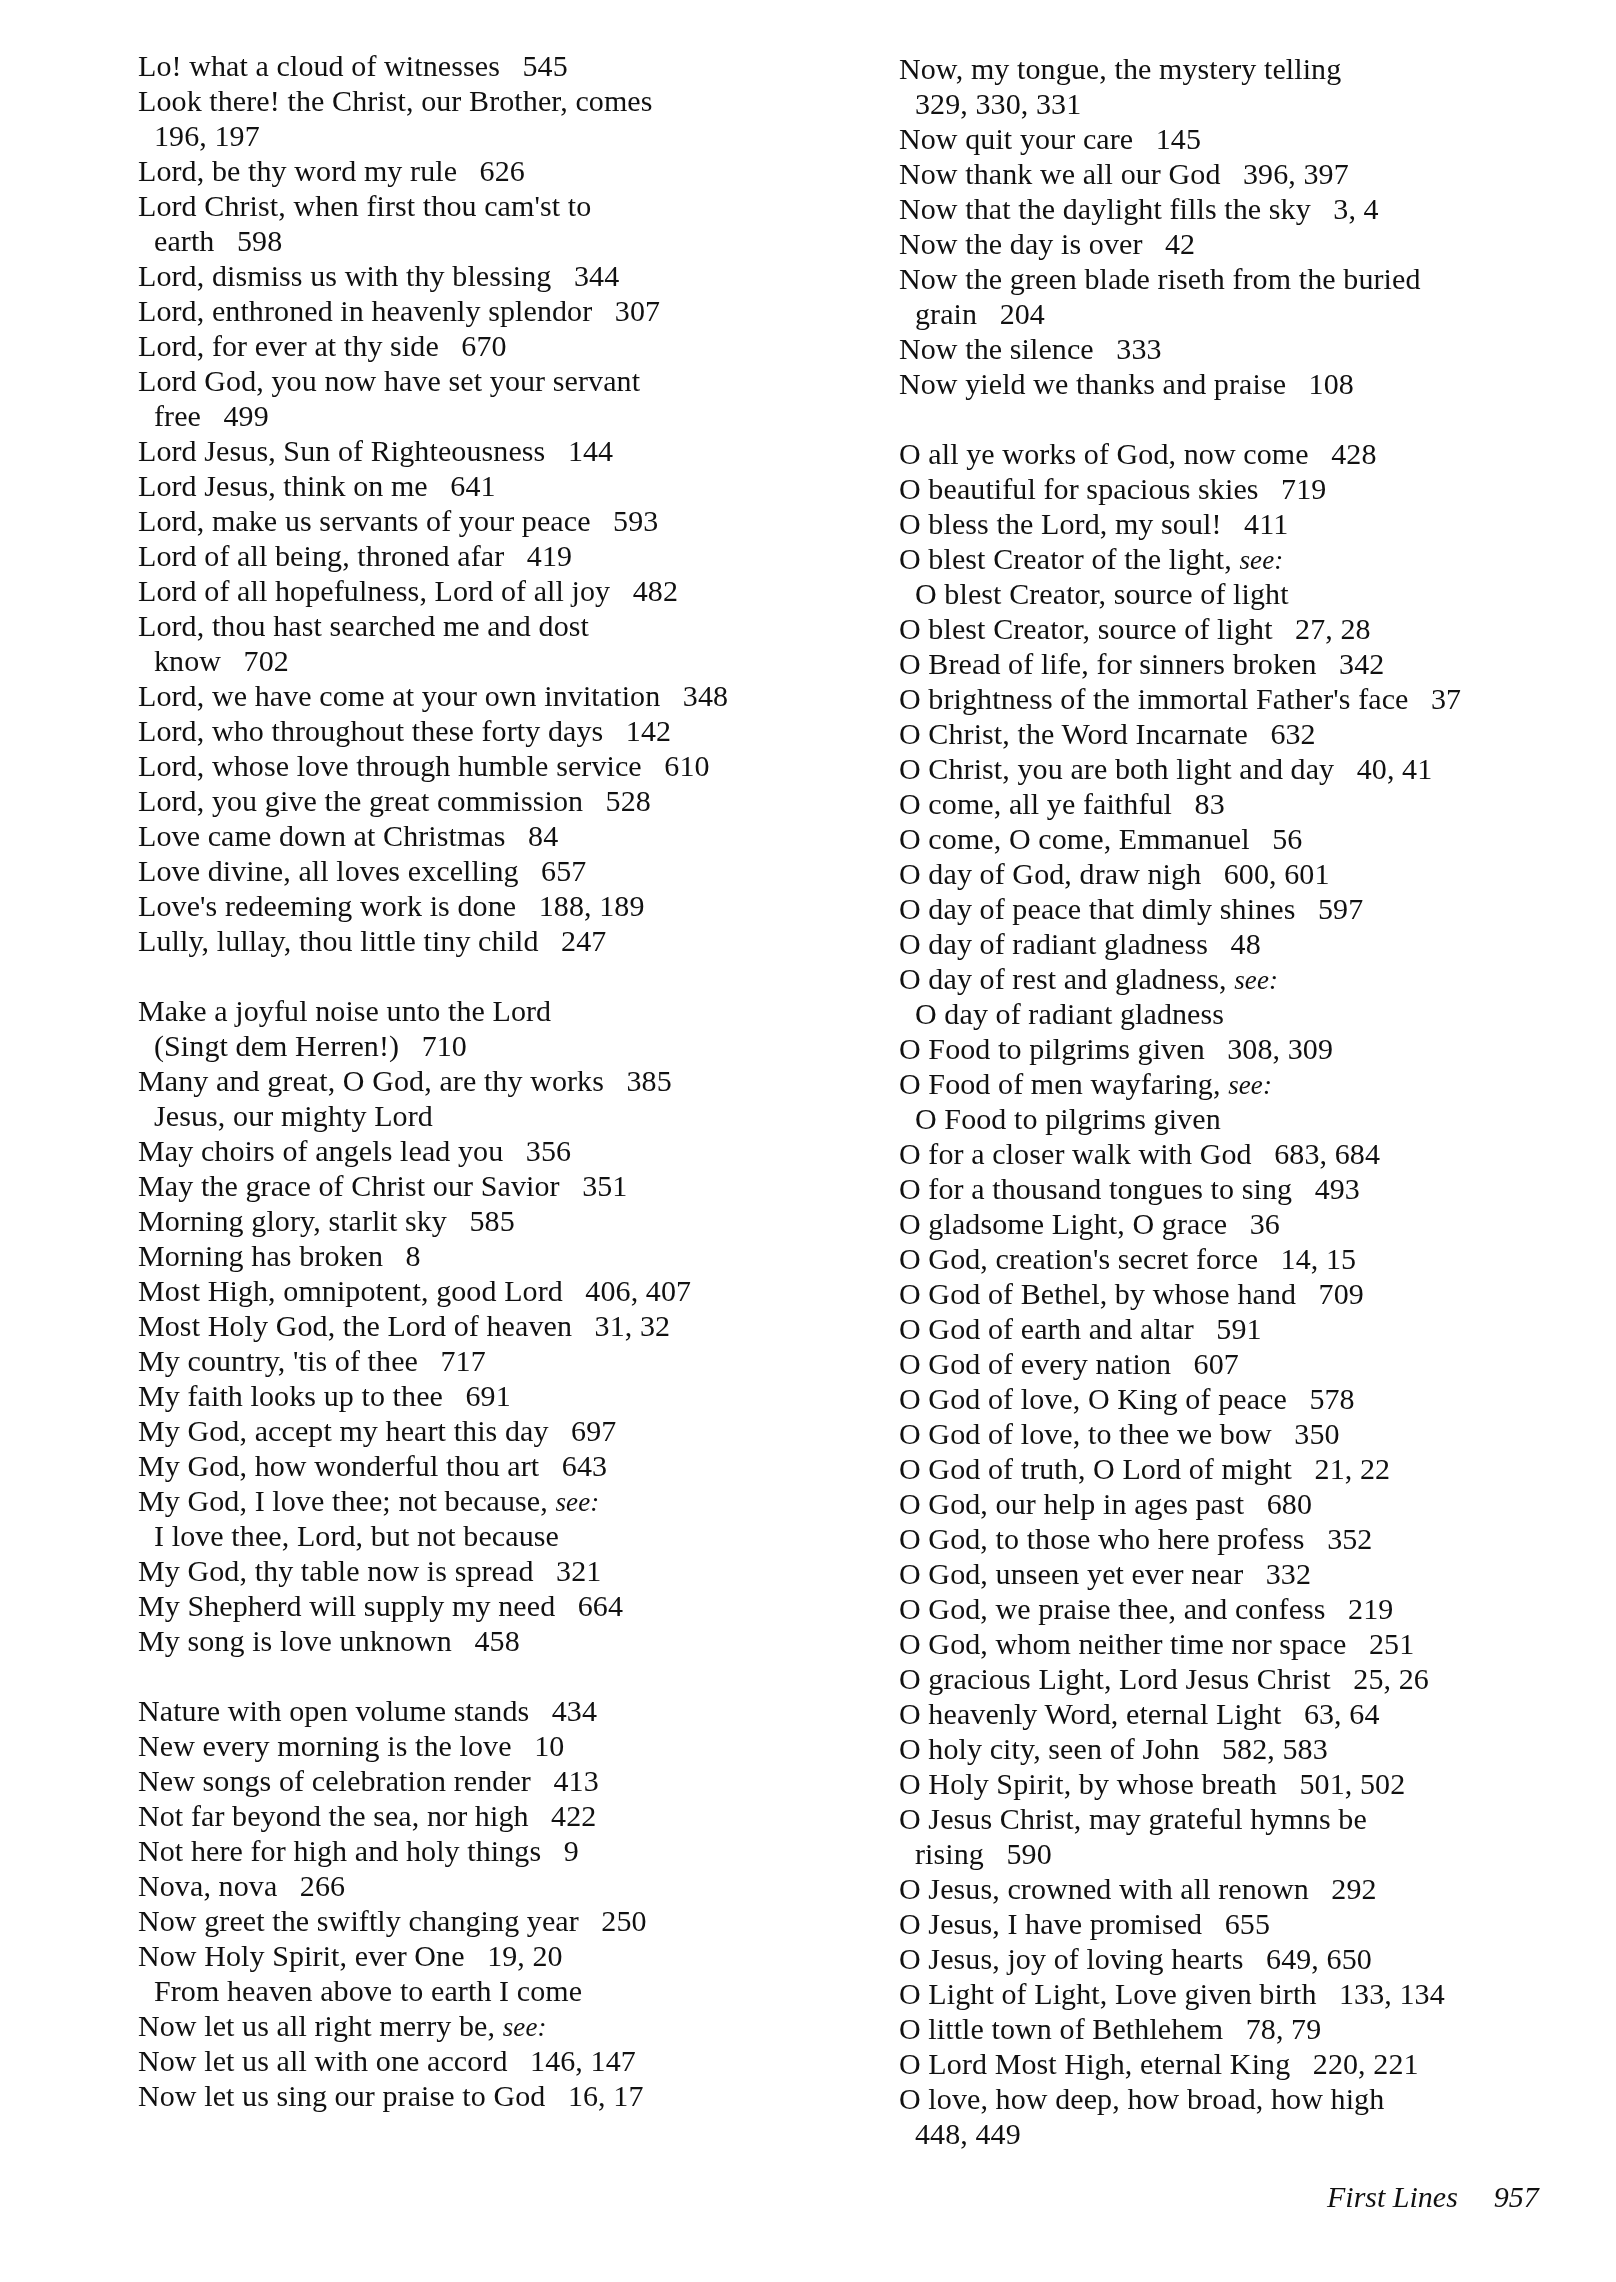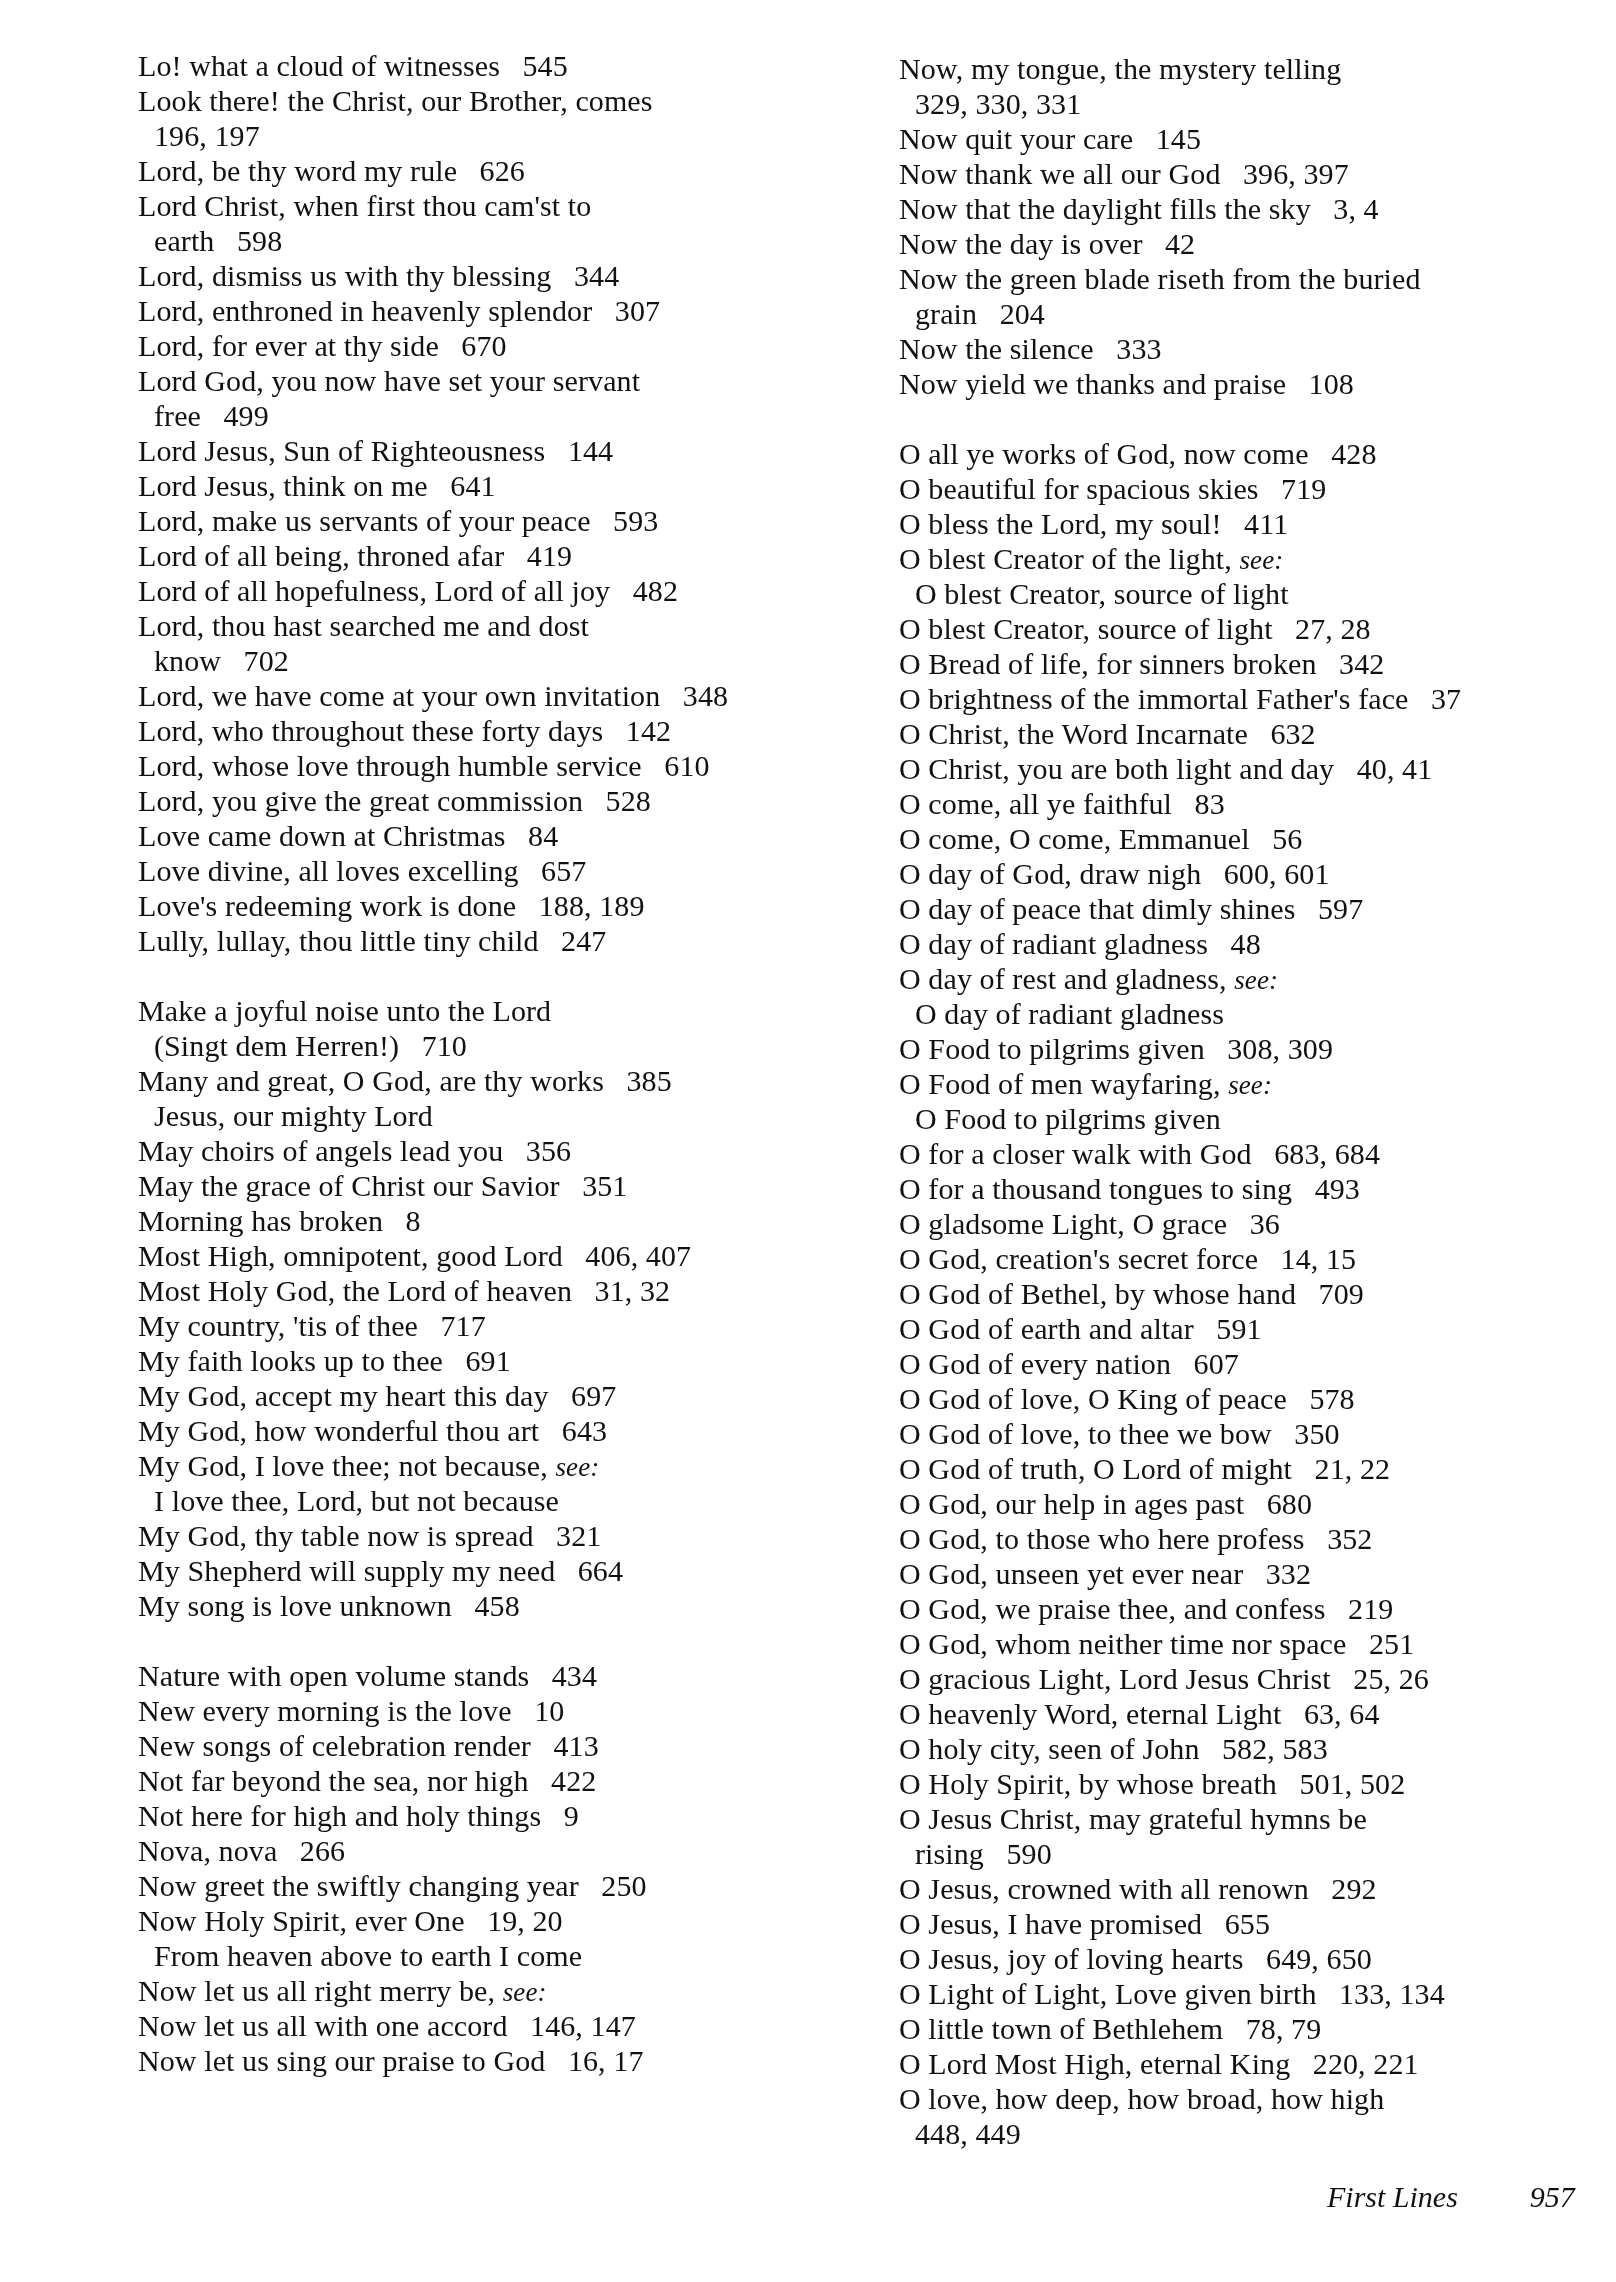--- a/index.html
+++ b/index.html
@@ -10,21 +10,21 @@
   .col.right { left: 899px; top: 51px; }
   .line { height: 35px; line-height: 35px; font-size: 30px; white-space: nowrap;
           letter-spacing: 0.1px; }
   .line.indent { padding-left: 16px; }
   .line.blank { height: 35px; }
   .num { margin-left: 0.75em; }
   .num.only { margin-left: 0; }
   .see { font-style: italic; font-size: 27px; margin-top: 36px; }
   .footer { position: absolute; top: 2180px; left: 1327px; font-size: 30px;
             font-style: italic; white-space: nowrap; }
-  .footer .page { margin-left: 72px; }
+  .footer .page { margin-left: 36px; }
 </style>
 </head>
 <body>
 
 <div class="col left">
     <div class="line"><span>Lo! what a cloud of witnesses</span><span class="num">545</span></div>
     <div class="line"><span>Look there! the Christ, our Brother, comes</span></div>
     <div class="line indent"><span class="num only">196, 197</span></div>
     <div class="line"><span>Lord, be thy word my rule</span><span class="num">626</span></div>
     <div class="line"><span>Lord Christ, when first thou cam'st to</span></div>
@@ -49,20 +49,21 @@
     <div class="line"><span>Love divine, all loves excelling</span><span class="num">657</span></div>
     <div class="line"><span>Love's redeeming work is done</span><span class="num">188, 189</span></div>
     <div class="line"><span>Lully, lullay, thou little tiny child</span><span class="num">247</span></div>
     <div class="line blank"></div>
     <div class="line"><span>Make a joyful noise unto the Lord</span></div>
     <div class="line indent"><span>(Singt dem Herren!)</span><span class="num">710</span></div>
     <div class="line"><span>Many and great, O God, are thy works</span><span class="num">385</span></div>
     <div class="line indent"><span>Jesus, our mighty Lord</span></div>
     <div class="line"><span>May choirs of angels lead you</span><span class="num">356</span></div>
     <div class="line"><span>May the grace of Christ our Savior</span><span class="num">351</span></div>
+    <div class="line"><span>Morning glory, starlit sky</span><span class="num">585</span></div>
     <div class="line"><span>Morning has broken</span><span class="num">8</span></div>
     <div class="line"><span>Most High, omnipotent, good Lord</span><span class="num">406, 407</span></div>
     <div class="line"><span>Most Holy God, the Lord of heaven</span><span class="num">31, 32</span></div>
     <div class="line"><span>My country, 'tis of thee</span><span class="num">717</span></div>
     <div class="line"><span>My faith looks up to thee</span><span class="num">691</span></div>
     <div class="line"><span>My God, accept my heart this day</span><span class="num">697</span></div>
     <div class="line"><span>My God, how wonderful thou art</span><span class="num">643</span></div>
     <div class="line"><span>My God, I love thee; not because,</span> <span class="see">see:</span></div>
     <div class="line indent"><span>I love thee, Lord, but not because</span></div>
     <div class="line"><span>My God, thy table now is spread</span><span class="num">321</span></div>

